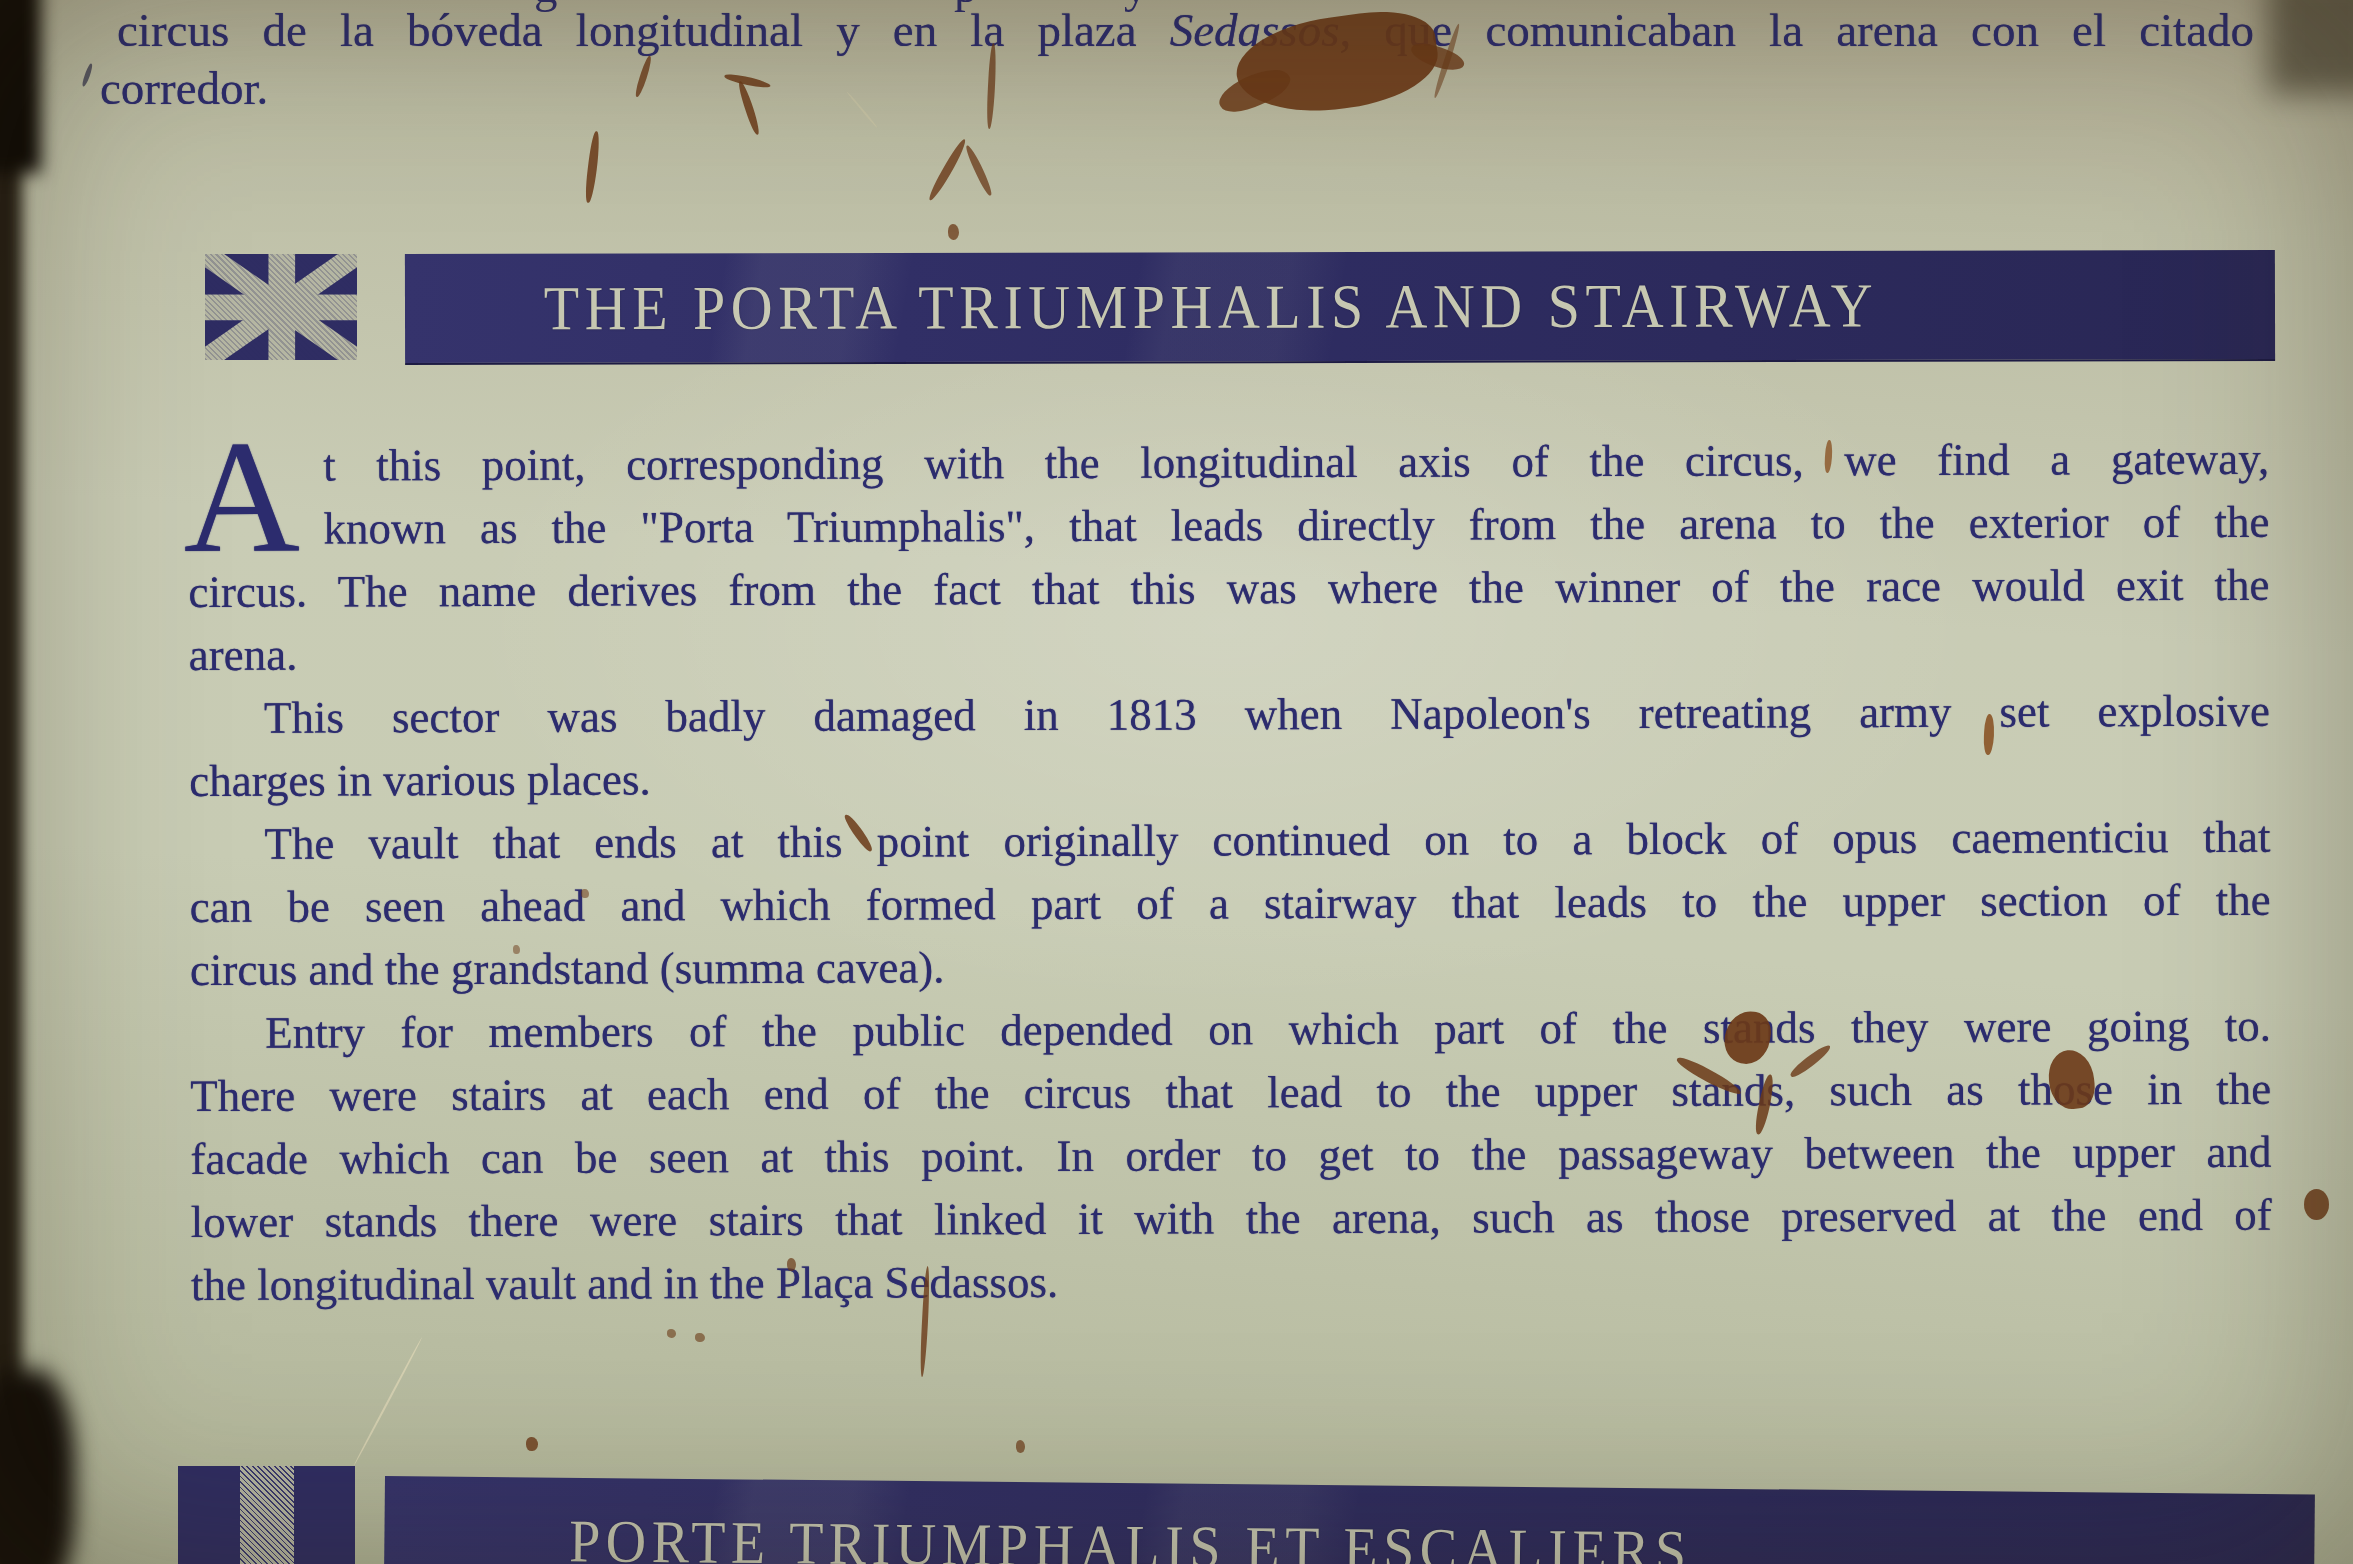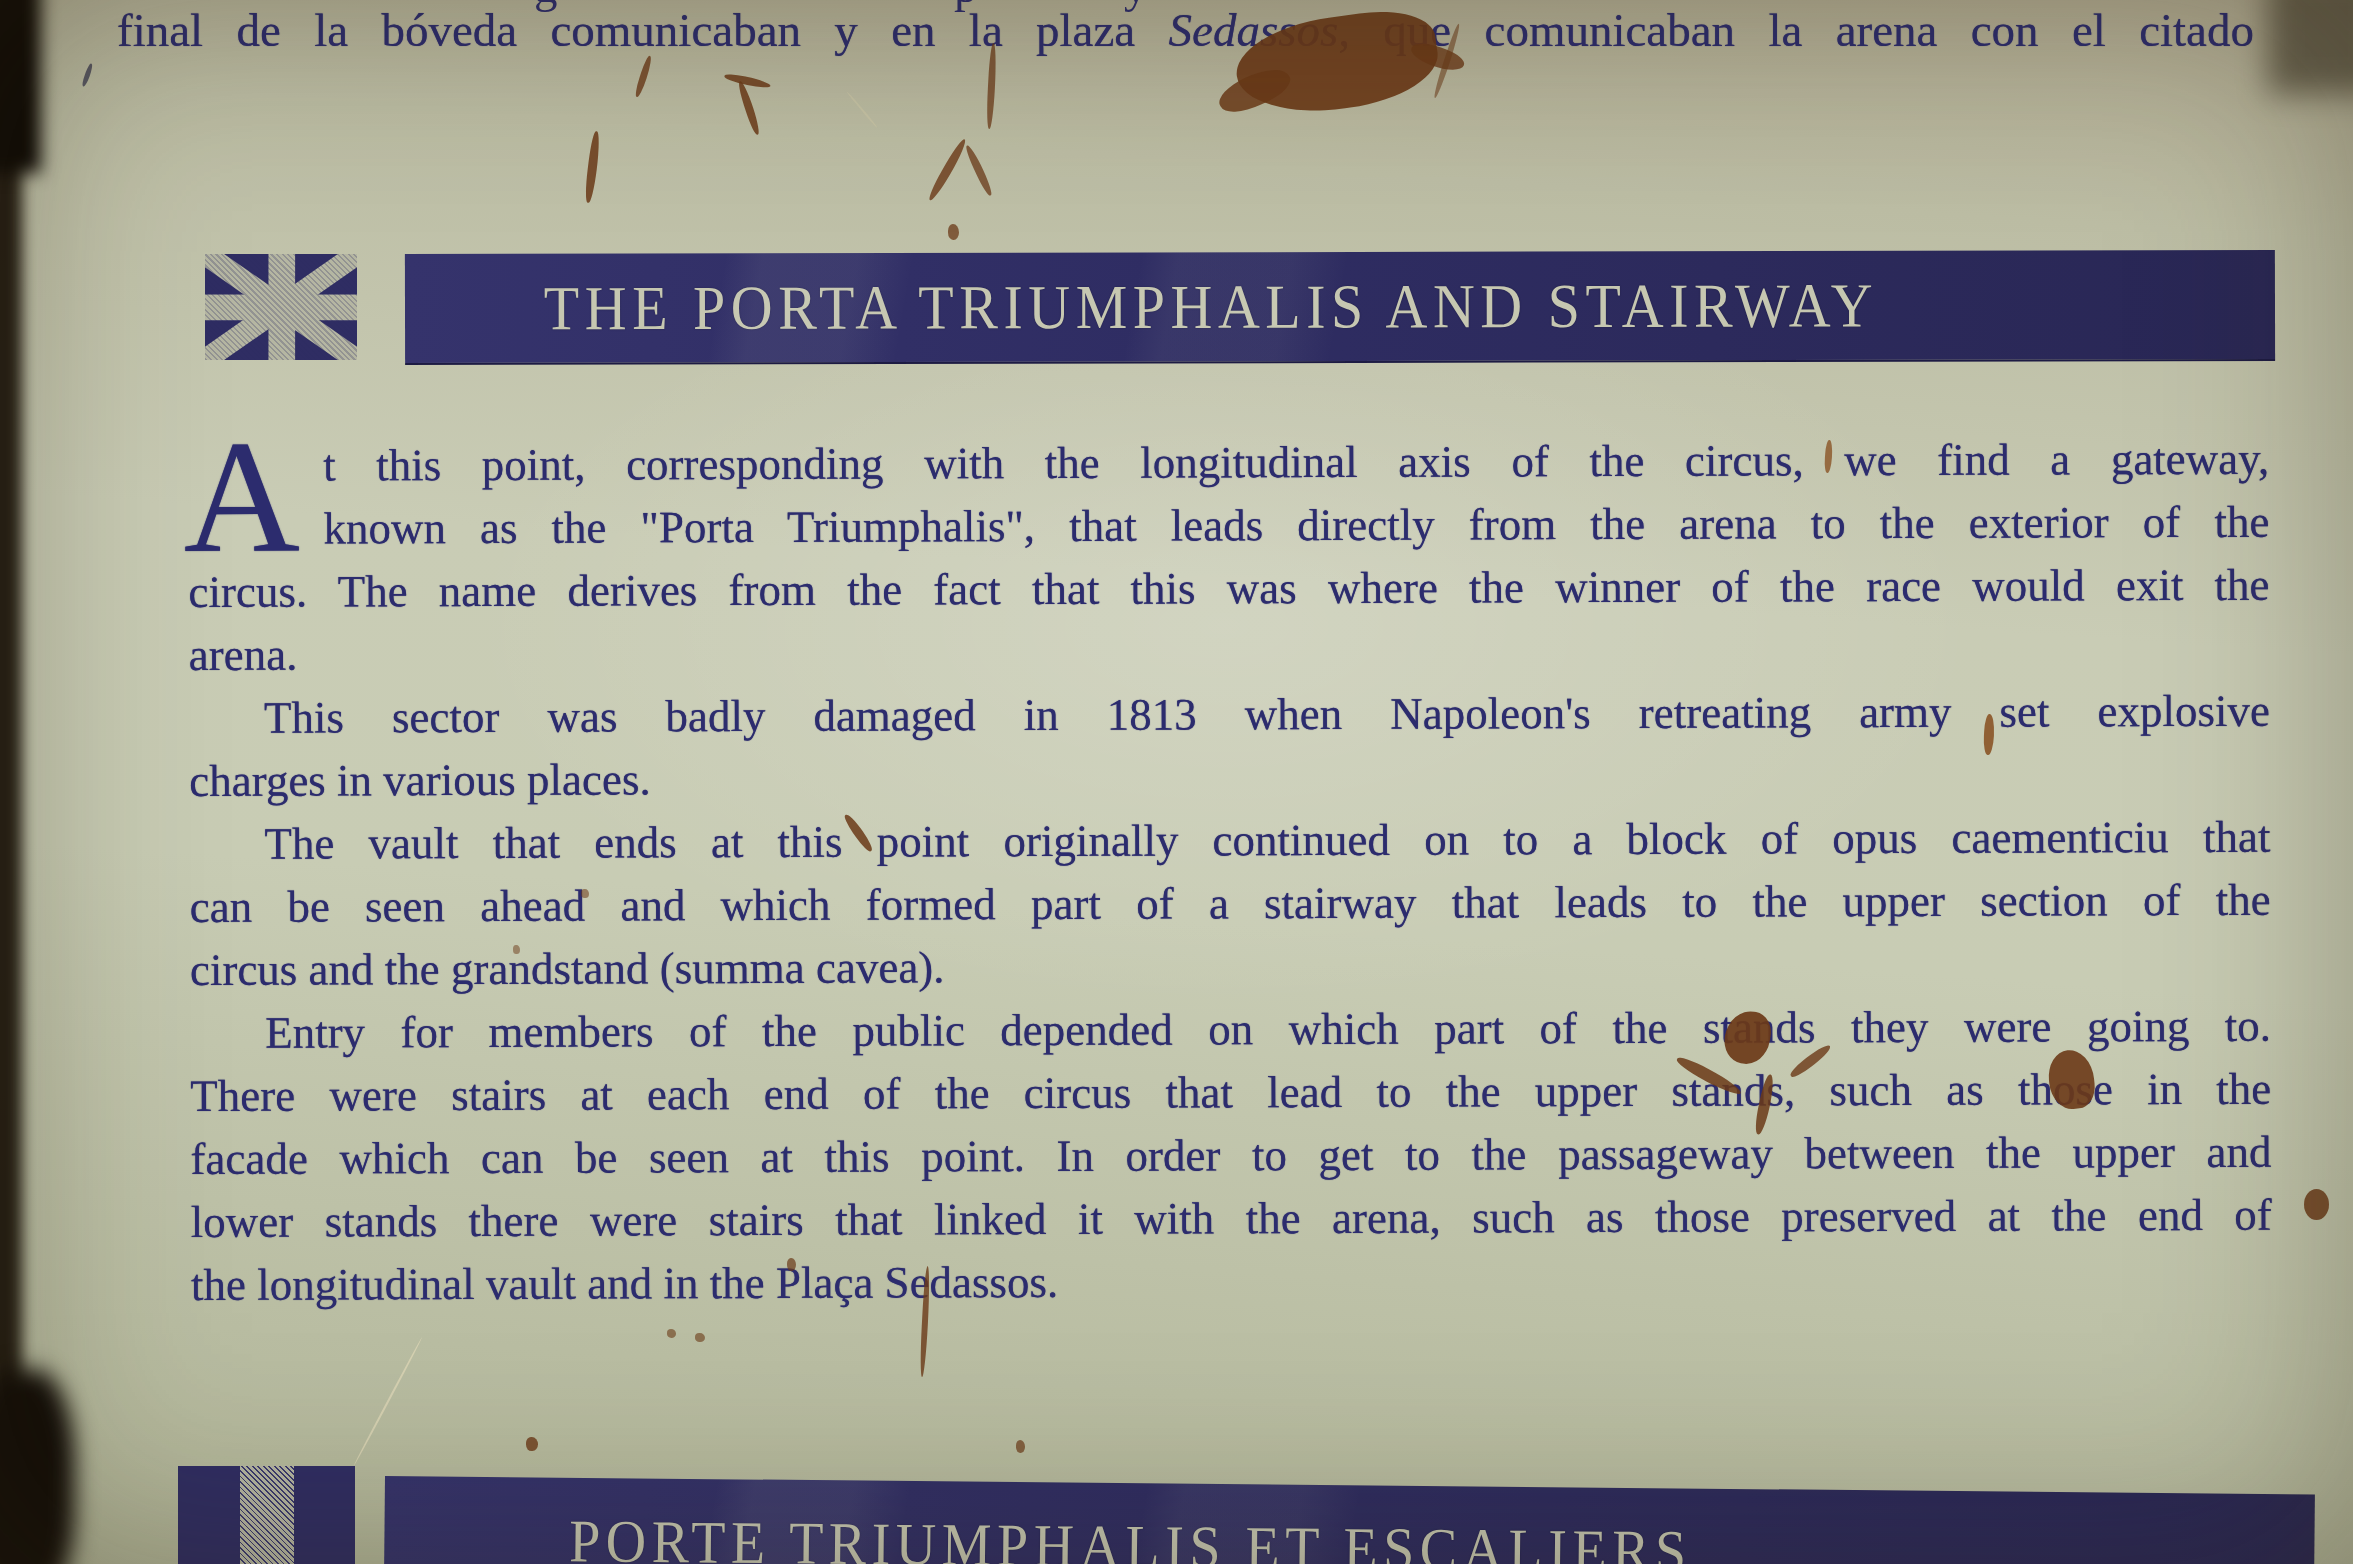--- a/index.html
+++ b/index.html
@@ -68,21 +68,22 @@
 <body>
 
 <div id="stage">
 
   <div class="es-text">
     <div class="frag-row" id="frag-row">
         <span class="frag" style="left: 534px;">g</span>
         <span class="frag" style="left: 954px;">p</span>
         <span class="frag" style="left: 1124px;">y</span>
       </div>
-    <div class="es-line1"><span>final de la bóveda comunicaban y en la plaza </span><span class="ital">Sedassos</span><span>, que comunicaban la arena con el citado</span></div>
+    <div class="es-line1"><span>circus de la bóveda longitudinal y en la plaza </span><span class="ital">Sedassos</span><span>, que comunicaban la arena con el citado</span></div>
+    <div class="es-line2">corredor.</div>
   </div>
 
   <div class="uk-flag">
     <svg viewBox="0 0 194 136" preserveAspectRatio="none">
       <rect x="0" y="0" width="194" height="136" fill="#2f2d63"></rect>
       <line x1="0" y1="0" x2="194" y2="136" stroke="#b5b6a2" stroke-width="28"></line>
       <line x1="194" y1="0" x2="0" y2="136" stroke="#b5b6a2" stroke-width="28"></line>
       <rect x="81" y="0" width="34" height="136" fill="#b5b6a2"></rect>
       <rect x="0" y="52" width="194" height="33" fill="#b5b6a2"></rect>
     </svg>

